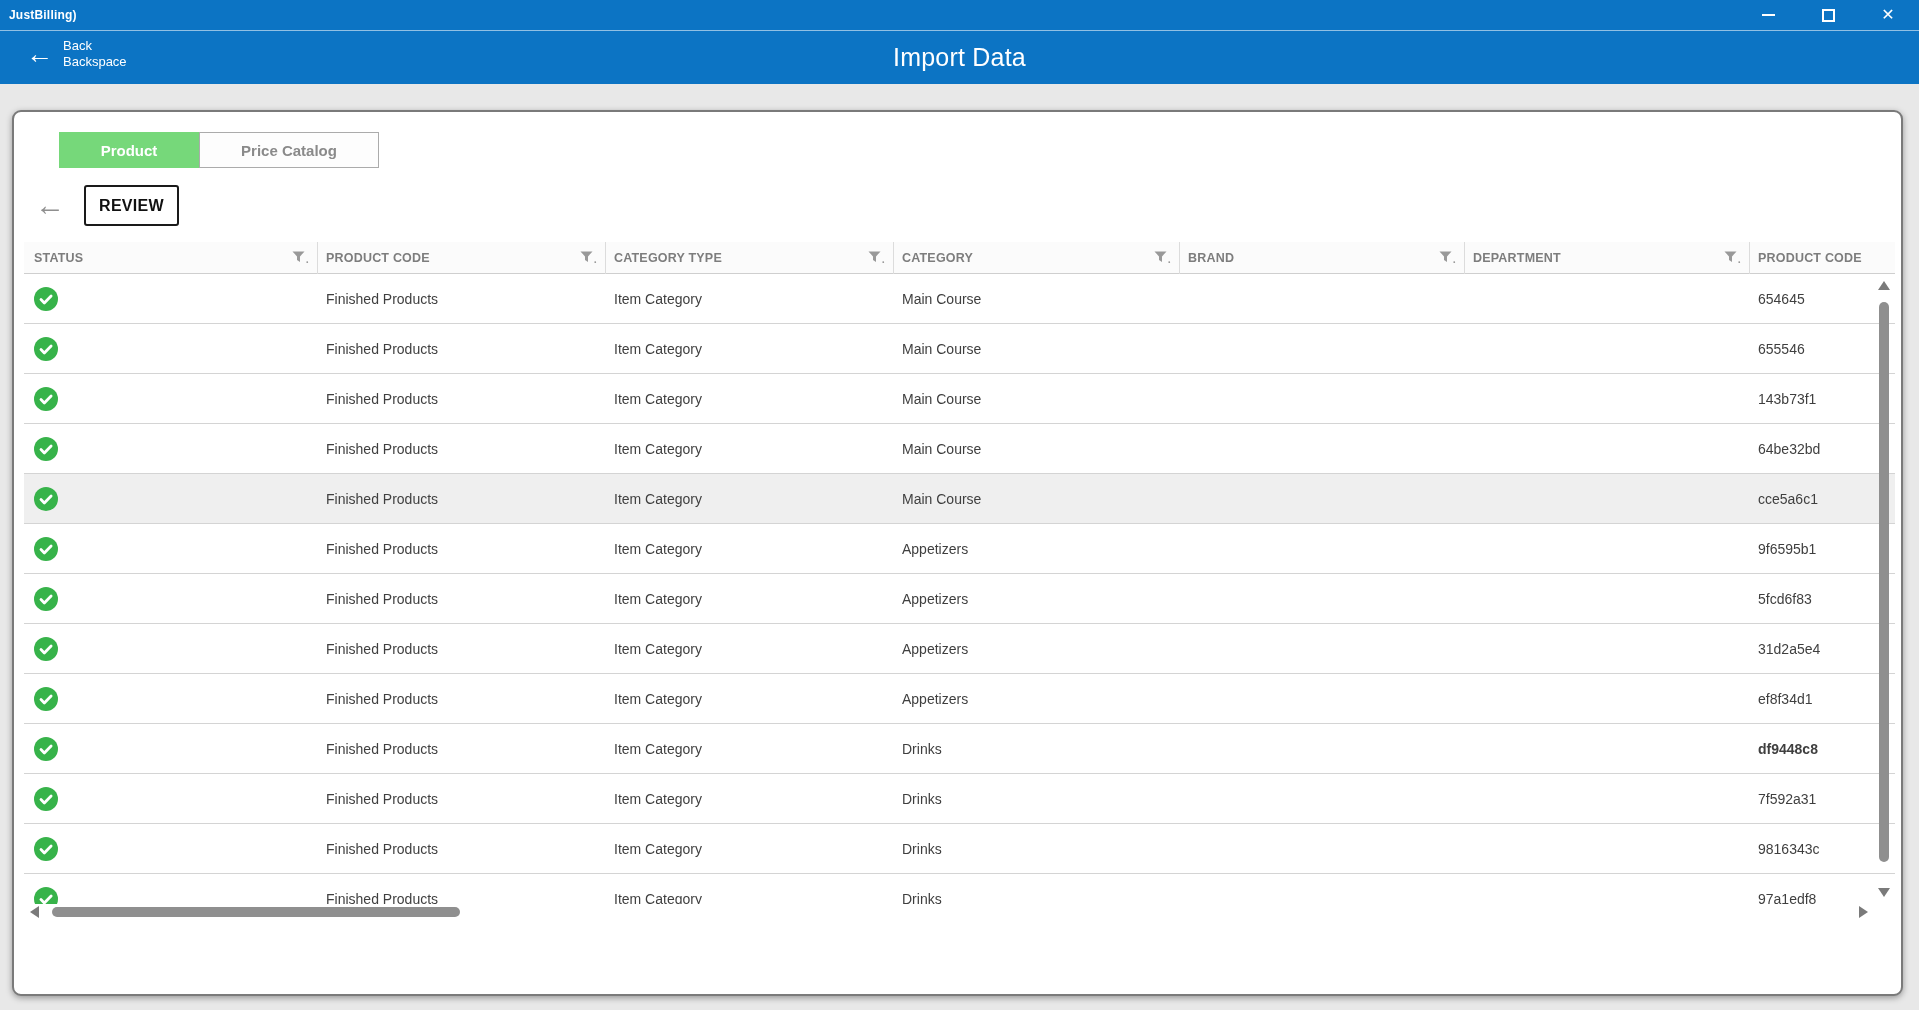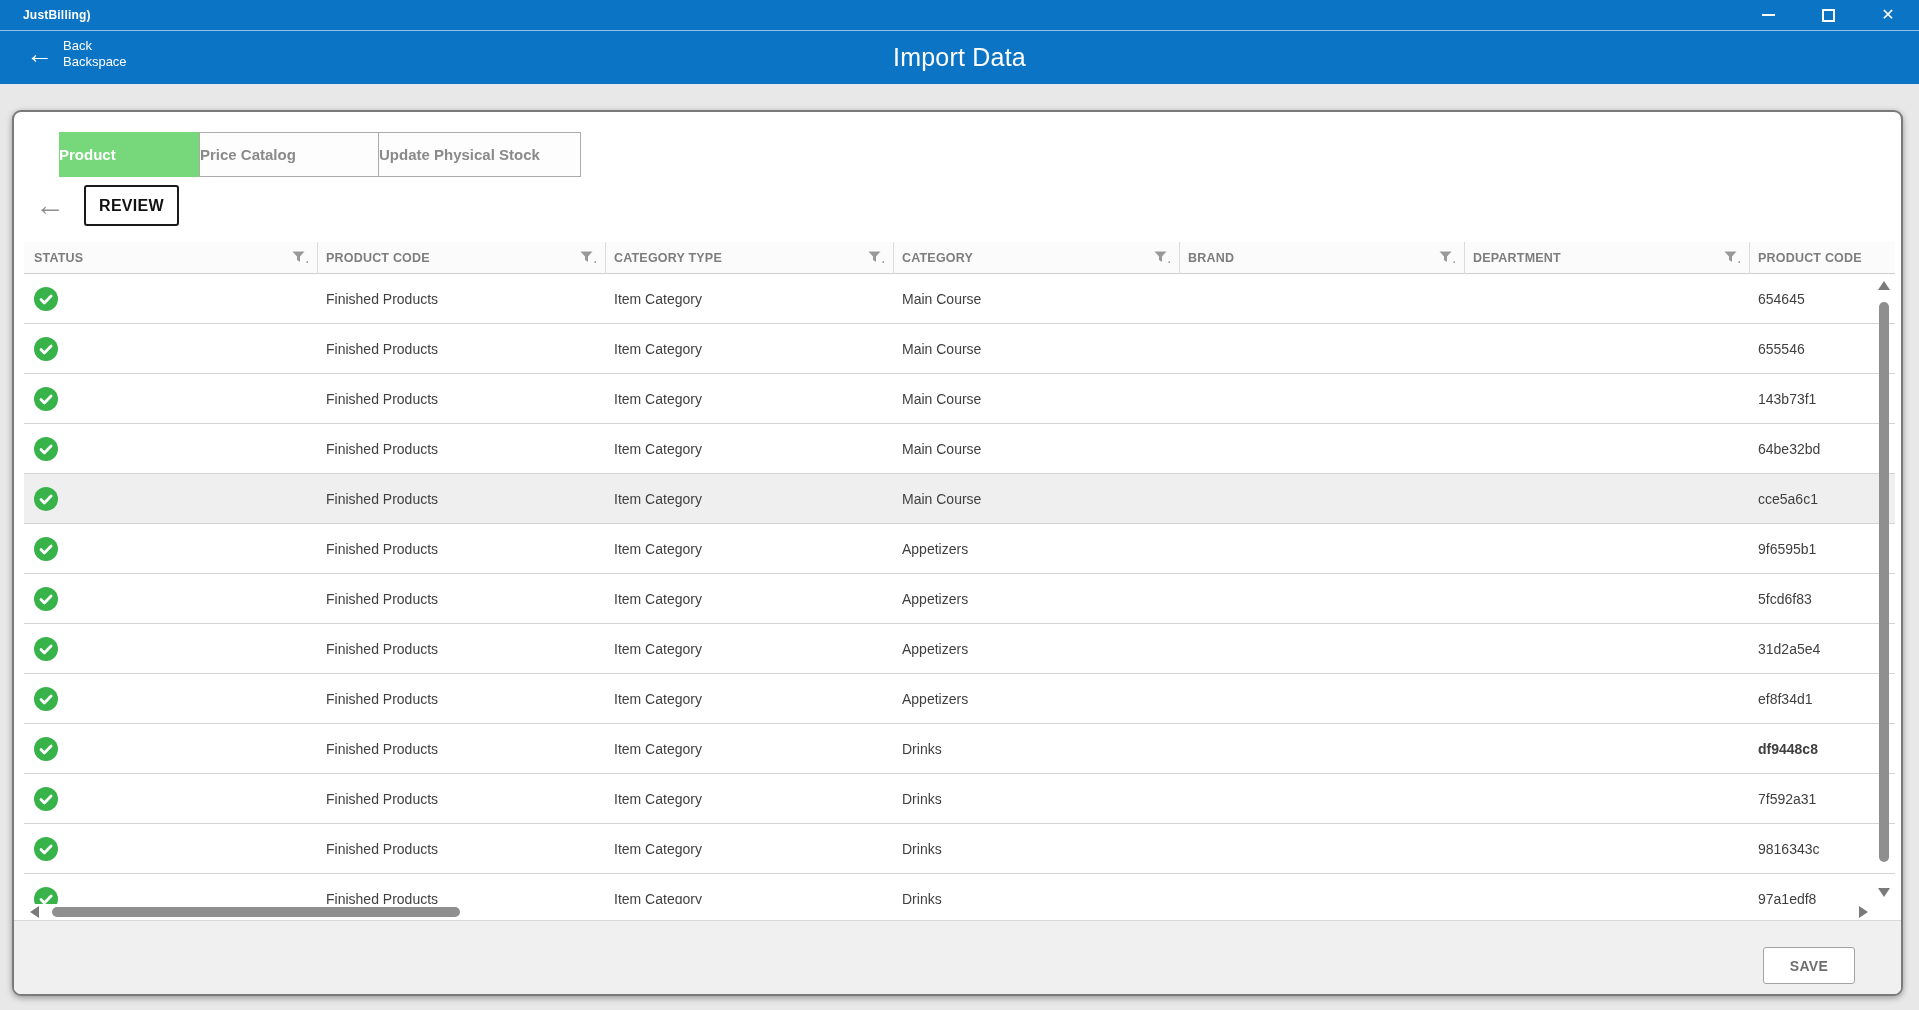--- a/index.html
+++ b/index.html
@@ -13,42 +13,42 @@
     --cell-text:#3f3f3f;
     --thumb:#8f8f8f;
   }
   *{box-sizing:border-box;margin:0;padding:0;}
   html,body{width:1919px;height:1010px;overflow:hidden;}
   body{font-family:"Liberation Sans",sans-serif;background:var(--page-bg);position:relative;}
 
   
   .titlebar{position:absolute;left:0;top:0;width:1919px;height:31px;background:var(--accent-blue);
     display:flex;align-items:center;justify-content:space-between;border-bottom:1px solid rgba(255,255,255,.55);}
-  .logo{color:#fff;font-size:12px;font-weight:bold;padding-left:23px;letter-spacing:.2px;}
+  .logo{color:#fff;font-size:12px;font-weight:bold;padding-left:9px;letter-spacing:.2px;}
   .win-controls{display:flex;align-items:center;gap:34px;padding-right:18px;height:100%;}
   .wc{width:26px;height:100%;display:flex;align-items:center;justify-content:center;color:#fff;cursor:default;}
   .wc-min .bar{width:13px;height:2px;background:#fff;}
   .wc-max .box{width:13px;height:13px;border:2px solid #fff;}
   .wc-close{font-size:16px;line-height:1;}
 
   
   .pagehdr{position:absolute;left:0;top:31px;width:1919px;height:53px;background:var(--accent-blue);}
   .back-group{position:absolute;left:26px;top:7px;display:flex;align-items:center;color:#fff;}
   .back-arrow{font-size:27px;line-height:1;margin-right:10px;}
   .back-labels{font-size:13px;line-height:16px;}
   .page-title{position:absolute;left:0;top:0;width:100%;height:53px;display:flex;align-items:center;justify-content:center;
     color:#fff;font-size:25px;letter-spacing:.2px;}
 
   
   .card{position:absolute;left:12px;top:110px;width:1891px;height:886px;background:#fff;
     border:2px solid var(--card-border);border-radius:9px;box-shadow:0 2px 6px rgba(0,0,0,.35);overflow:hidden;}
 
   
   .tabs{position:absolute;left:45px;top:20px;display:flex;}
-  .tab{height:45px;display:flex;align-items:center;font-size:15px;font-weight:bold;cursor:pointer;}
+  .tab{height:36px;display:flex;align-items:center;justify-content:center;font-size:15px;font-weight:bold;cursor:pointer;}
   .tab.active{width:140px;background:var(--tab-green);color:#fff;border:none;}
   .tab.inactive{background:#fdfdfd;color:#8a8a8a;border:1px solid #ababab;}
   .tab-price{width:180px;}
   .tab-stock{width:203px;margin-left:-1px;}
 
   
   .toolbar-back{position:absolute;left:21px;top:78px;color:#8f8f8f;font-size:30px;line-height:1;cursor:pointer;}
   .review-btn{position:absolute;left:70px;top:73px;width:95px;height:41px;background:#fff;border:2px solid #1a1a1a;
     border-radius:3px;font-size:16px;font-weight:bold;color:#111;letter-spacing:.3px;cursor:pointer;
     display:flex;align-items:center;justify-content:center;font-family:"Liberation Sans",sans-serif;}
@@ -120,23 +120,20 @@
 
 <div class="card">
 
   <div class="tabs">
     <div class="tab active">
         <span>Product</span>
       </div>
     <div class="tab inactive tab-price">
         <span>Price Catalog</span>
       </div>
-    <div class="tab inactive tab-stock">
-        <span>Update Physical Stock</span>
-      </div>
   </div>
 
   <div class="toolbar-back">←</div>
   <button class="review-btn">REVIEW</button>
 
   <div class="table-region">
     <div class="grid-header" id="grid-header">
         <div class="hcell" style="width: 294px;">
           <span>STATUS</span>
           <span class="hfilter">
@@ -399,16 +396,13 @@
     <div class="vthumb"></div>
     <div class="tri-down"></div>
   </div>
 
   <div class="hscroll">
     <div class="tri-left"></div>
     <div class="hthumb"></div>
     <div class="tri-right"></div>
   </div>
 
-  <div class="card-footer">
-    <button class="save-btn">SAVE</button>
-  </div>
 </div>
 
 </body></html>

